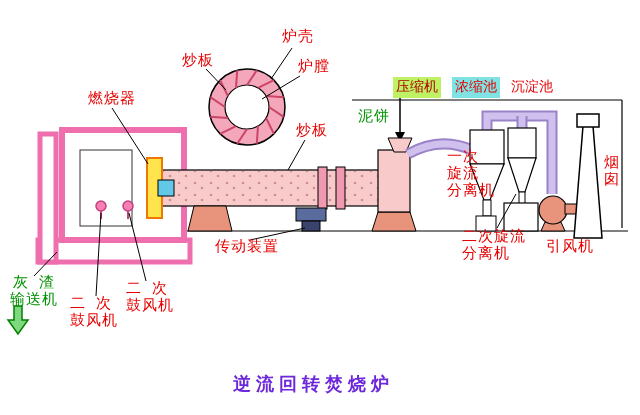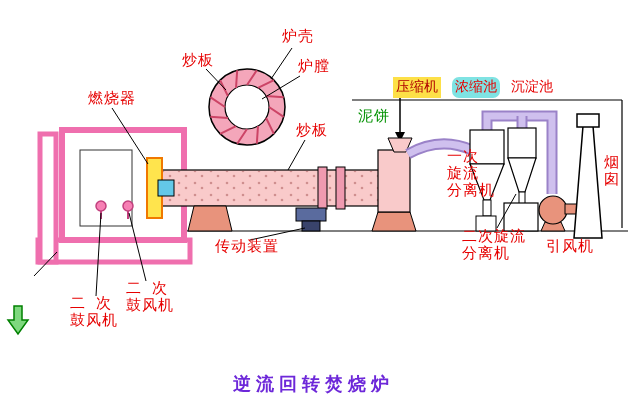--- a/index.html
+++ b/index.html
@@ -4,22 +4,22 @@
 <style>
   html,body{margin:0;padding:0;background:#fff;}
   #stage{position:relative;width:640px;height:415px;background:#ffffff;overflow:hidden;
          font-family:Liberation Mono, monospace;}
   #diagram-svg{position:absolute;left:0;top:0;}
   .lbl{position:absolute;font-size:15px;line-height:1.12;color:#e60000;
        white-space:pre-line;letter-spacing:1px;}
   .lbl.green{color:#009100;text-align:center;}
   .lbl.box{display:flex;align-items:center;justify-content:center;letter-spacing:0;
            width:48px;height:21px;font-size:14px;}
-  .lbl.compressor{background:#fde047;color:#b00000;}
-  .lbl.concentration{background:#7fe3e3;color:#e60000;border-radius:7px;}
+  .lbl.compressor{background:#bef264;color:#b00000;}
+  .lbl.concentration{background:#7fe3e3;color:#e60000;}
   .title{position:absolute;left:233px;top:372px;font-size:18px;font-weight:bold;
          color:#6d28d9;letter-spacing:5px;}
 </style>
 </head>
 <body>
 
 <div id="stage">
 
   <svg id="diagram-svg" width="640" height="415" viewBox="0 0 640 415">
     <defs>
@@ -160,19 +160,21 @@
   <div class="lbl" style="left:447px;top:150px;width:48px">一次
 旋流
 分离机</div>
   <div class="lbl" style="left:604px;top:156px;width:18px">烟
 囱</div>
   <div class="lbl" style="left:462px;top:230px;width:66px">二次旋流
 分离机</div>
   <div class="lbl" style="left:546px;top:240px">引风机</div>
   <div class="lbl" style="left:215px;top:240px">传动装置</div>
 
+  <div class="lbl green" style="left:6px;top:276px;width:56px">灰 渣
+输送机</div>
   <div class="lbl" style="left:70px;top:297px;width:56px">二 次
 鼓风机</div>
   <div class="lbl" style="left:126px;top:282px;width:56px">二 次
 鼓风机</div>
 
   <div class="title">逆流回转焚烧炉</div>
 </div>
 
 </body></html>

